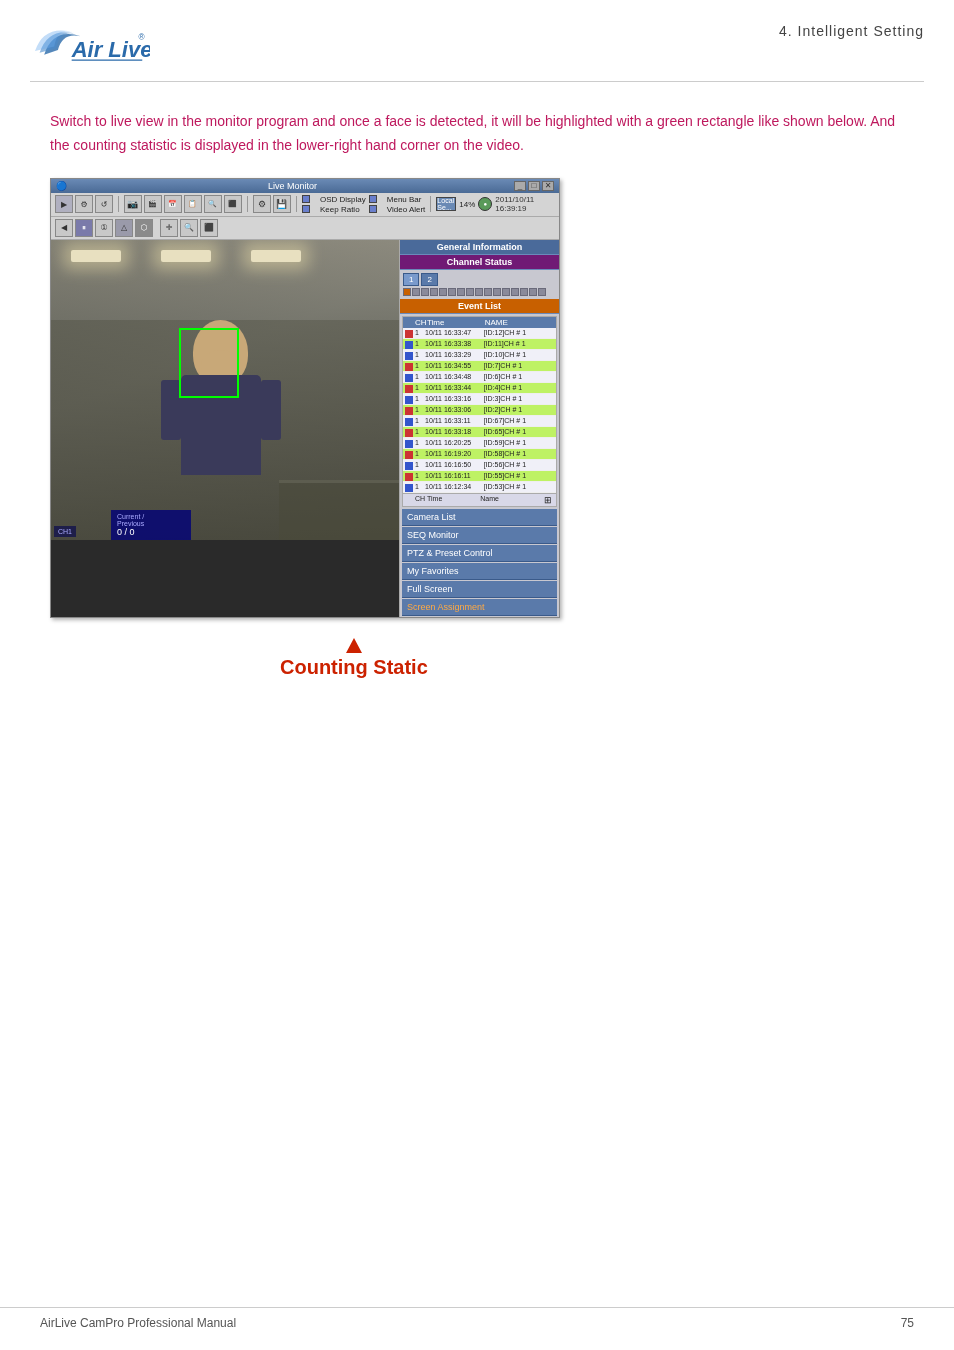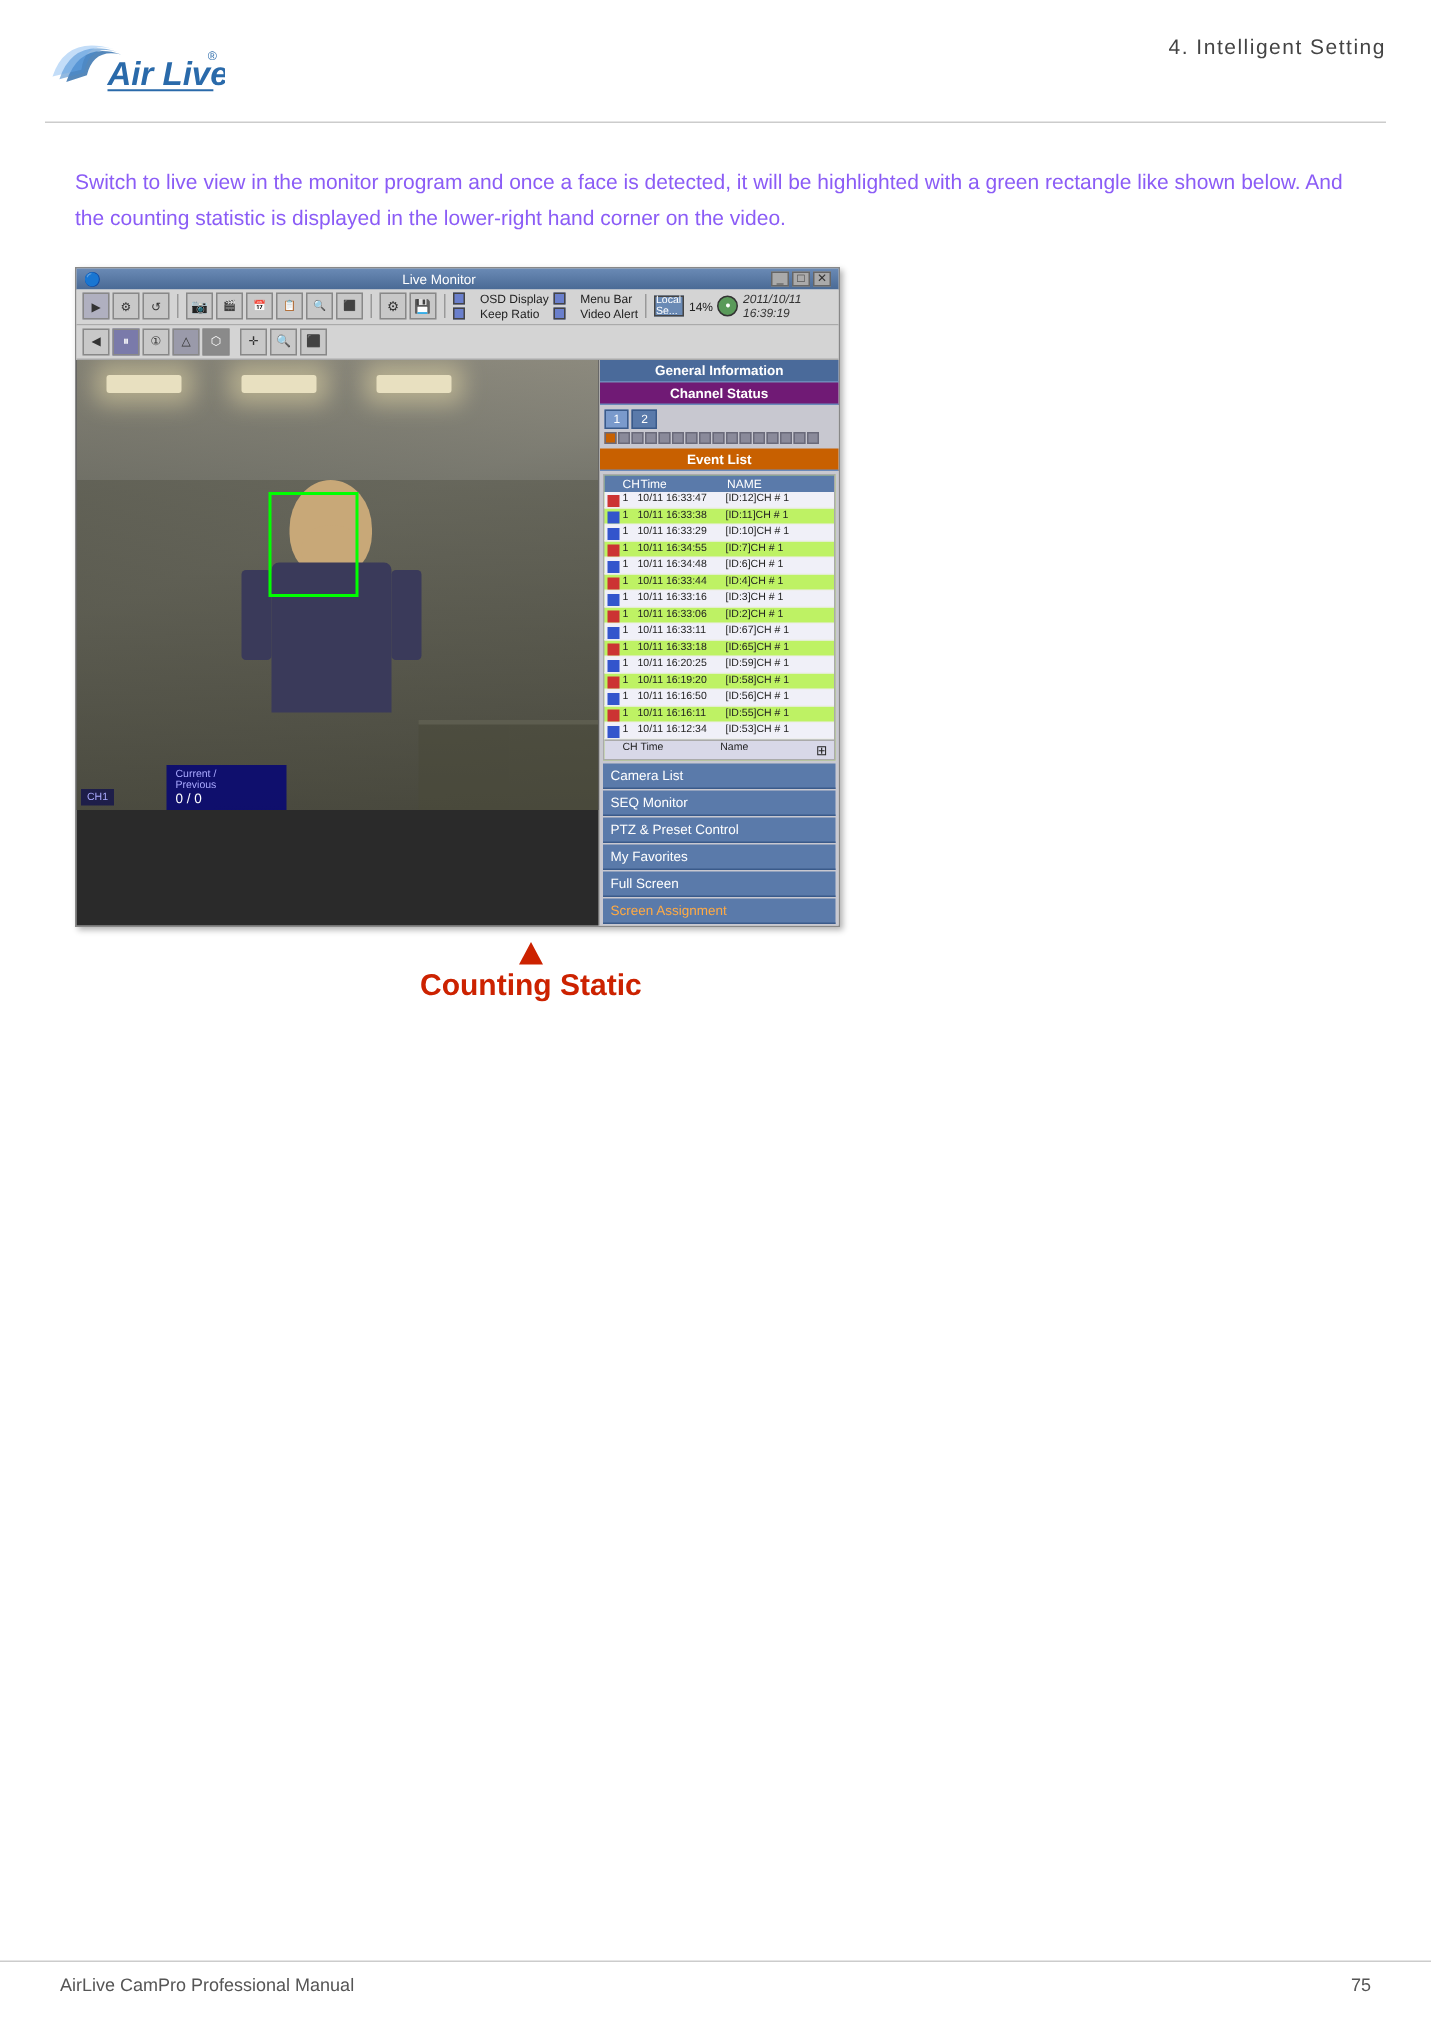--- a/index.html
+++ b/index.html
@@ -40,21 +40,21 @@
       height: 1px;
       background: #ccc;
       margin: 8px 30px 0 30px;
     }
 
     
     .body-text {
       padding: 28px 50px 20px 50px;
       font-size: 14px;
       line-height: 1.7;
-      color: #8b5cf6;
+      color: #be185d;
     }
 
     
     .live-monitor {
       border: 1px solid #888;
       background: #e8e8e8;
       width: 510px;
       font-size: 10px;
       position: relative;
       box-shadow: 2px 2px 4px rgba(0,0,0,0.3);
@@ -398,21 +398,21 @@
     .lm-sidebar-menu-item.orange-text {
       background: #5a7aaa;
       color: #ffaa44;
     }
 
     
     .counting-arrow-area {
       display: flex;
       flex-direction: column;
       align-items: center;
-      margin-top: 10px;
+      margin-top: 20px;
     }
     .counting-arrow {
       width: 0;
       height: 0;
       border-left: 8px solid transparent;
       border-right: 8px solid transparent;
       border-bottom: 15px solid #cc2200;
     }
     .counting-static-label {
       font-size: 20px;
@@ -532,21 +532,21 @@
         <div class="lm-toolbar-sep"></div>
         <div class="lm-local-se">
           <div class="lm-local-icon">
             <span style="font-size:7px;">Local Se...</span>
           </div>
           <span style="font-size:8px;">14%</span>
         </div>
         <div class="lm-clock-circle">
           <span style="font-size:6px; color:white;">●</span>
         </div>
-        <div style="font-size:8px; color:#333;font-style:italic;">
+        <div style="font-size:8px; color:#333;">
           <div>2011/10/11</div>
           <div>16:39:19</div>
         </div>
       </div>
 
       <div class="lm-toolbar2">
         <div class="lm-toolbar-icon" style="font-size:8px;">◀</div>
         <div class="lm-toolbar-icon" style="font-size:8px; background:#7a7aaa; color:white;">⏸</div>
         <div class="lm-toolbar-icon" style="font-size:8px;">①</div>
         <div class="lm-toolbar-icon" style="font-size:8px; background:#9a9aaa;">△</div>

